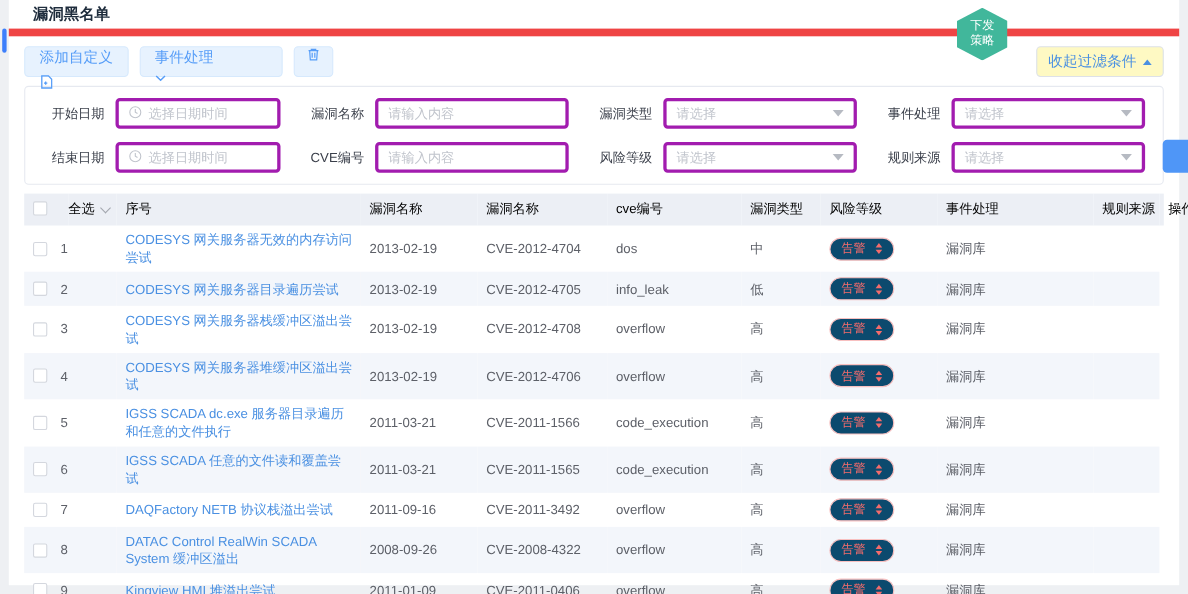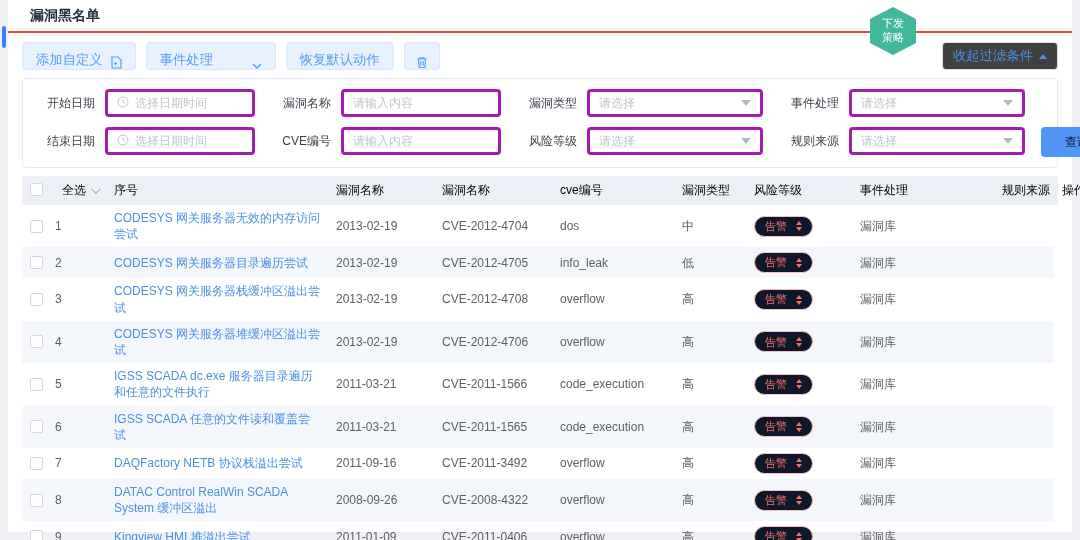--- a/index.html
+++ b/index.html
@@ -5,68 +5,68 @@
   * { box-sizing: border-box; margin: 0; padding: 0; }
   html,body { width:1080px; height:540px; }
   body {
     background:#eef0f3;
     font-family:"Liberation Sans","DejaVu Sans",sans-serif;
     font-size:12px; color:#606266; position:relative; overflow:hidden;
   }
   .accent-bar { position:absolute; left:2px; top:26px; width:4px; height:22px; background:#3d7ffb; border-radius:2px; }
   .card { position:absolute; left:8px; top:0; width:1064px; height:532px; background:#fff; }
 
-  .title-bar { height:33px; display:flex; align-items:center; padding:0 22px; border-bottom:2px solid #ef4444; }
+  .title-bar { height:33px; display:flex; align-items:center; padding:0 22px; border-bottom:7px solid #ef4444; }
   .page-title { font-size:14px; font-weight:bold; color:#1f2d3d; }
 
   .hex-badge { position:absolute; left:862px; top:7px; width:46px; height:48px;
     clip-path:polygon(50% 0,100% 25%,100% 75%,50% 100%,0 75%,0 25%);
     color:#fff; font-size:11px; display:flex; flex-direction:column; align-items:center; justify-content:center;
     line-height:1.25; z-index:5;text-align:right; }
 
   .toolbar { display:flex; align-items:center; gap:10px; padding:9px 14px 8px 14px; }
   .btn-light { background:#e7f2fe; color:#569df8; border:1px solid #d6e9fd; border-radius:4px;
-    height:28px; padding:0 13px; display:inline-flex; align-items:flex-end; gap:7px; cursor:pointer; }
+    height:28px; padding:0 13px; display:inline-flex; align-items:flex-start; gap:7px; cursor:pointer;flex-direction:column; }
   .btn-light svg { display:block; }
   .btn-icon-only { padding:0 11px; }
-  .btn-collapse { margin-left:auto; background:#404040; border:1px solid #dde1e8; border-radius:4px;
+  .btn-collapse { margin-left:auto; background:#fef9c3; border:1px solid #dde1e8; border-radius:4px;
     height:28px; padding:0 10px; display:inline-flex; align-items:center; gap:6px; color:#4a90e2; cursor:pointer; }
   .tri-up { width:0; height:0; border-left:4px solid transparent; border-right:4px solid transparent; border-bottom:5px solid #4a90e2; }
 
   .filter-box { margin:0 14px; border:1px solid #e6e9f0; border-radius:4px; padding:10px 12px; }
-  .f-row { display:flex; align-items:flex-start; }
+  .f-row { display:flex; align-items:flex-end; }
   .f-row + .f-row { margin-top:10px; }
   .f-item { display:flex; align-items:center; margin-right:16px; }
   .f-label { width:60px; text-align:right; margin-right:10px; color:#3a3f4a; white-space:nowrap; }
   .inp { height:28px; border:3px solid #a21caf; border-radius:4px; display:flex; align-items:center;
     padding:0 9px; background:#fff; color:#c0c4cc; gap:6px; }
   .inp input { border:none; outline:none; width:100%; font-size:12px; color:#606266; font-family:inherit; }
   .inp input::placeholder { color:#c0c4cc; }
-  .w-date { width:150px; } .w-text { width:160px; } .w-sel { width:176px; }
+  .w-date { width:150px; } .w-text { width:176px; } .w-sel { width:176px; }
   .sel { justify-content:space-between; cursor:pointer; }
   .caret-down { width:0; height:0; border-left:5px solid transparent; border-right:5px solid transparent; border-top:6px solid #b6bac2; }
   .f-actions { margin-left:auto; display:flex; gap:12px; }
   .btn-primary { width:72px; height:30px; background:#4f96f7; color:#0f172a; border:none; border-radius:4px;
     display:flex; align-items:center; justify-content:center; font-size:12px; cursor:pointer; }
   .btn-plain { width:72px; height:30px; background:#e3eefc; color:#5a9cf8; border:1px solid #d6e9fd; border-radius:4px;
     display:flex; align-items:center; justify-content:center; font-size:12px; cursor:pointer; }
 
   .table-wrap { margin:8px 14px 0 14px; }
   table { width:100%; border-collapse:collapse; table-layout:fixed; }
   thead th { background:#eceff5; color:#000000; font-weight:normal; text-align:left; padding:6px 8px; font-size:12px; white-space:nowrap; }
   tbody td { padding:5px 8px; font-size:12px; color:#5d6068; line-height:1.35; vertical-align:middle; }
   tbody tr.alt { background:#f3f6fb; }
   th.op, td.op { text-align:right; }
   .link { color:#4a90e2; text-decoration:none; cursor:pointer; }
   .cb { width:13px; height:13px; border:1px solid #d4d7de; border-radius:2px; background:#fff; display:inline-block; cursor:pointer; }
   .select-all-cell { display:flex; align-items:center; gap:5px; }
   .chev-sm { width:7px; height:7px; border-right:1px solid #a3a7af; border-bottom:1px solid #a3a7af; transform:rotate(45deg) translateY(-2px); display:inline-block; }
 
   .pill { display:inline-flex; align-items:center; gap:9px; height:21px; padding:0 10px; border:1px solid #f8c0c0;
-    background:#0f172a; color:#f56c6c; border-radius:11px; font-size:11px; cursor:pointer; white-space:nowrap; }
+    background:#0c4a6e; color:#f56c6c; border-radius:11px; font-size:11px; cursor:pointer; white-space:nowrap; }
   .updown { display:inline-flex; flex-direction:column; gap:2px; }
   .updown .u { width:0; height:0; border-left:3.5px solid transparent; border-right:3.5px solid transparent; border-bottom:4px solid #f56c6c; }
   .updown .d { width:0; height:0; border-left:3.5px solid transparent; border-right:3.5px solid transparent; border-top:4px solid #f56c6c; }
 </style>
 </head>
 <body>
 
 <div class="accent-bar"></div>
 
 <div class="card">
@@ -90,23 +90,20 @@
           </svg>
       </span>
     </button>
     <button class="btn-light" style="width:130px; justify-content:space-between;">
       <span>事件处理</span>
       <span>
         <svg width="10" height="6" viewBox="0 0 10 6">
             <path d="M1 1l4 4 4-4" fill="none" stroke="#569df8" stroke-width="1.3"></path>
           </svg>
       </span>
-    </button>
-    <button class="btn-light">
-      <span>恢复默认动作</span>
     </button>
     <button class="btn-light btn-icon-only">
       <span>
         <svg width="12" height="13" viewBox="0 0 12 13">
             <path d="M1.5 3h9M4 3V1.8h4V3M2.5 3l.6 8.5h5.8L9.5 3M4.8 5v4.5M7.2 5v4.5" fill="none" stroke="#569df8" stroke-width="1.1"></path>
           </svg>
       </span>
     </button>
     <button class="btn-collapse">
       <span>收起过滤条件</span>

